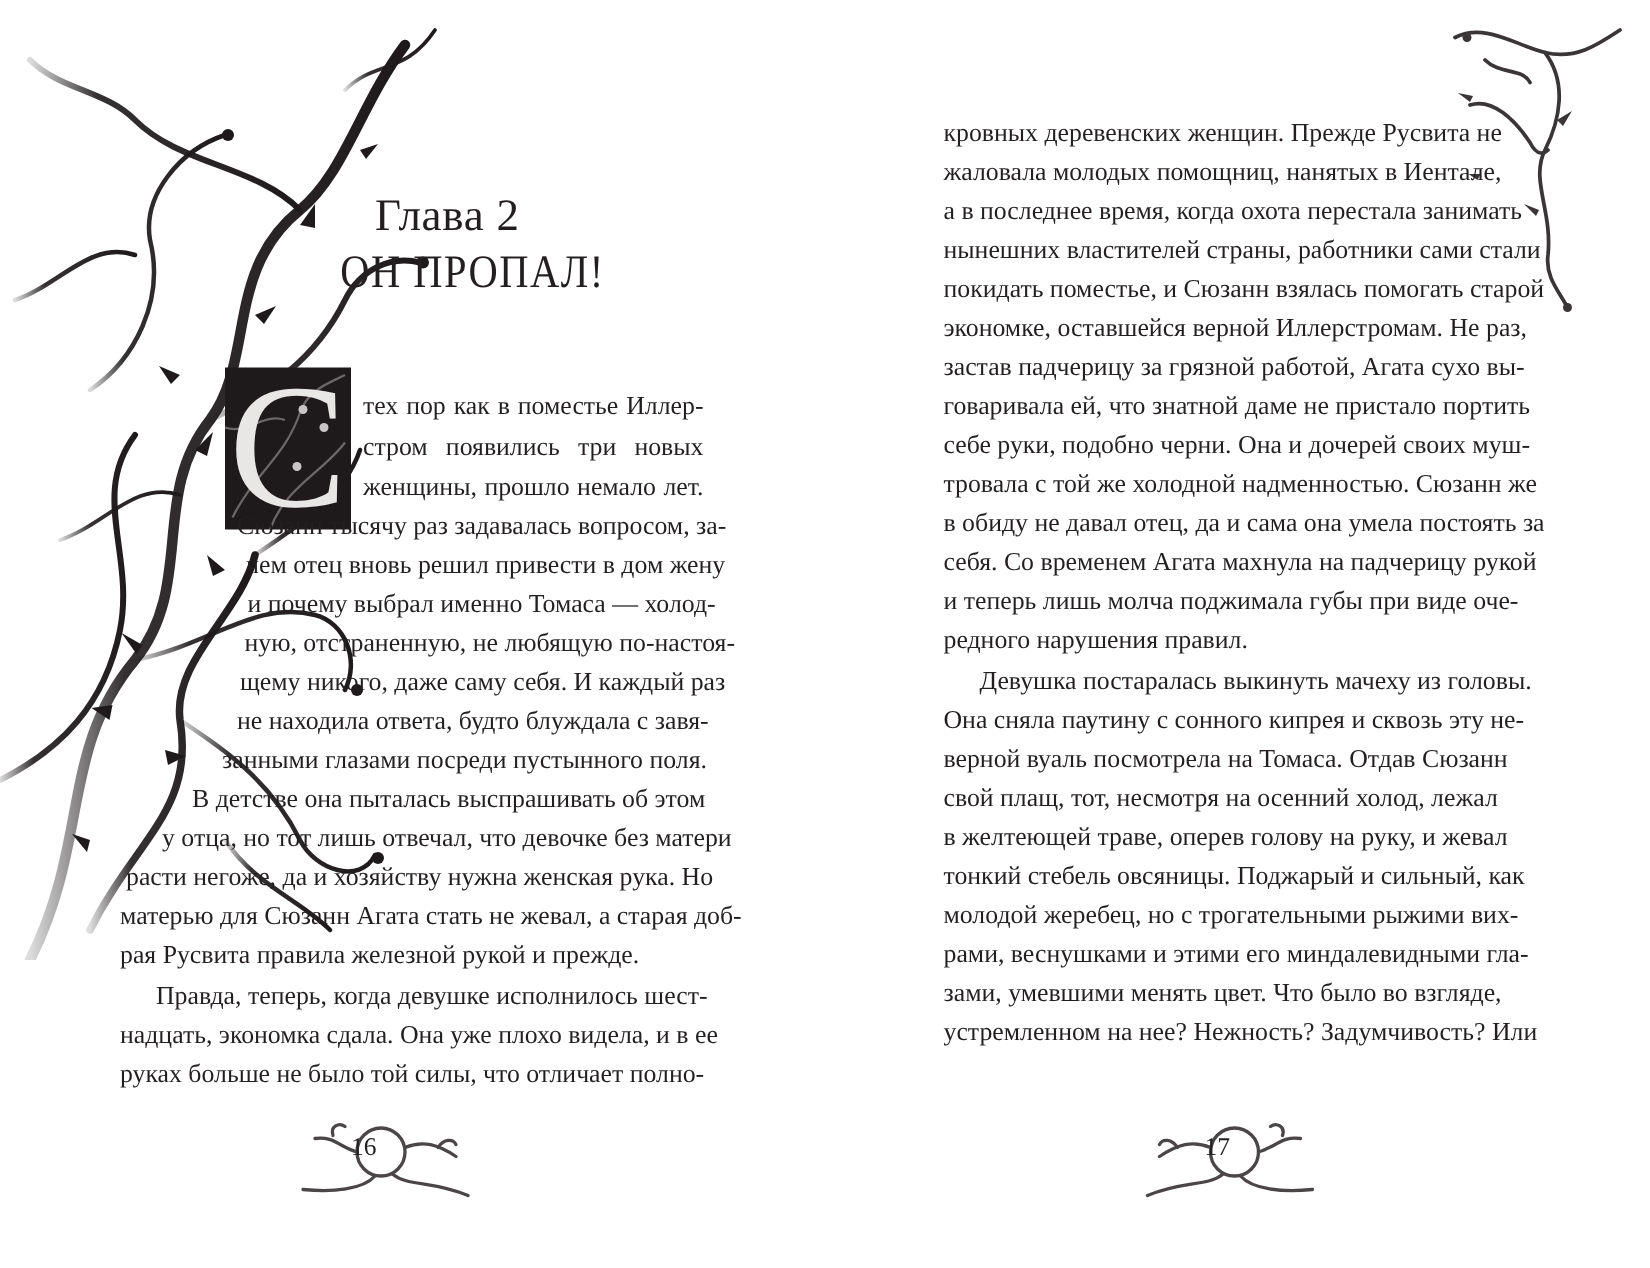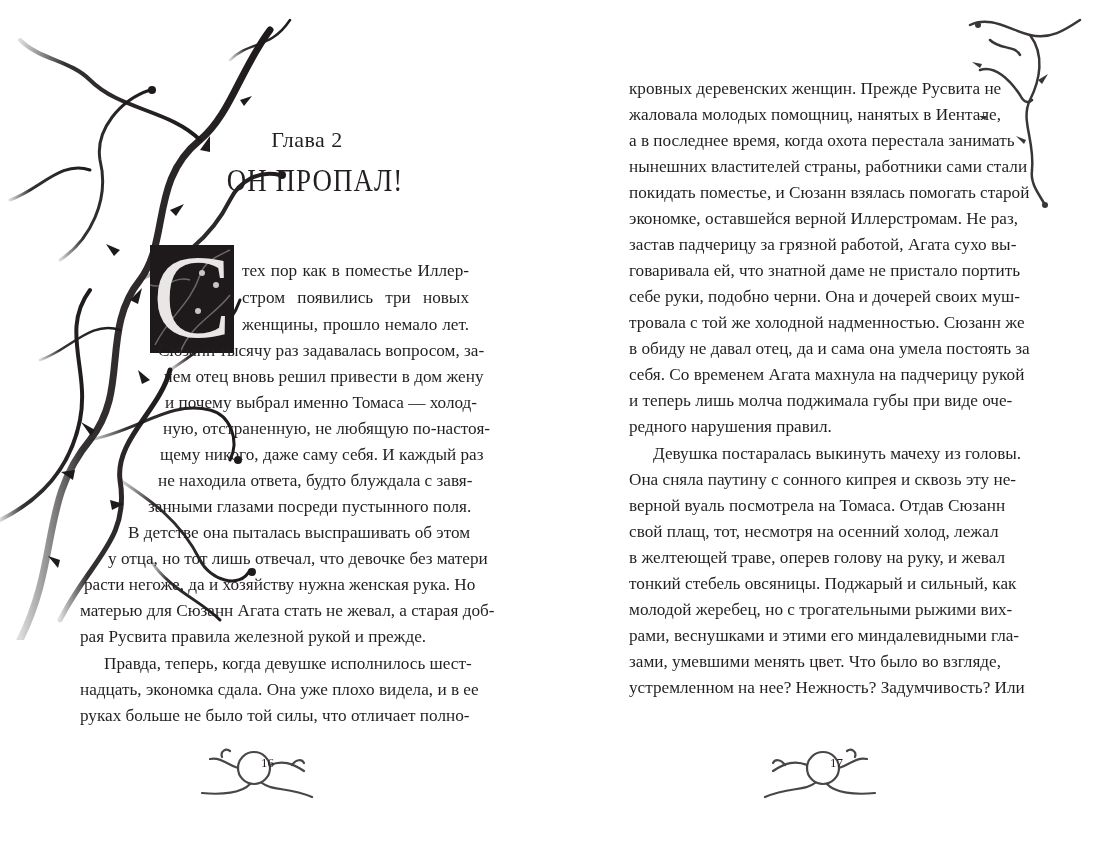--- a/index.html
+++ b/index.html
@@ -1,28 +1,28 @@
 <!DOCTYPE html>
 <html><head>
 <meta charset="utf-8">
 <style>
   html,body{margin:0;padding:0;background:#fff;}
   body{width:1100px;height:845px;position:relative;overflow:hidden;font-family:"Liberation Serif","DejaVu Serif",serif;color:#231f20;}
   .page{position:absolute;top:0;height:845px;}
   .left-page{left:0;width:550px;}
   .right-page{left:550px;width:550px;}
   .vine{position:absolute;}
-  .chapter-label{position:absolute;left:232px;top:127px;width:150px;text-align:center;font-size:22px;letter-spacing:0.5px;}
+  .chapter-label{position:absolute;left:250px;top:127px;width:150px;font-size:30px;letter-spacing:0.5px;}
   .chapter-title{position:absolute;left:210px;top:166px;width:210px;text-align:center;font-size:27px;letter-spacing:1px;transform:scaleY(1.15);}
   .dropcap{position:absolute;left:150px;top:245px;width:84px;height:108px;background:#1e1a1c;overflow:hidden;}
   .dropcap-letter{position:absolute;left:0;top:-12px;width:84px;text-align:center;font-size:118px;color:#e9e6e6;font-family:"Liberation Serif",serif;line-height:1.1;}
   .line{position:absolute;font-size:17.2px;line-height:26px;white-space:nowrap;text-align:justify;text-align-last:justify;}
   .line.last{text-align-last:left;}
   .pagenum-wrap{position:absolute;top:745px;width:140px;height:60px;}
-  .pagenum{position:absolute;font-size:13px;width:40px;text-align:right;}
+  .pagenum{position:absolute;font-size:17px;width:40px;text-align:left;}
 </style>
 </head>
 <body>
 
 <div class="page left-page">
   <svg class="vine" style="left:0;top:0" width="300" height="640" viewBox="0 0 300 640">
     <defs>
       <linearGradient id="fade" x1="0" x2="1" y1="0" y2="0">
         <stop offset="0" stop-color="#1e1a1c" stop-opacity="0.15"></stop>
         <stop offset="0.25" stop-color="#1e1a1c" stop-opacity="0.9"></stop>

